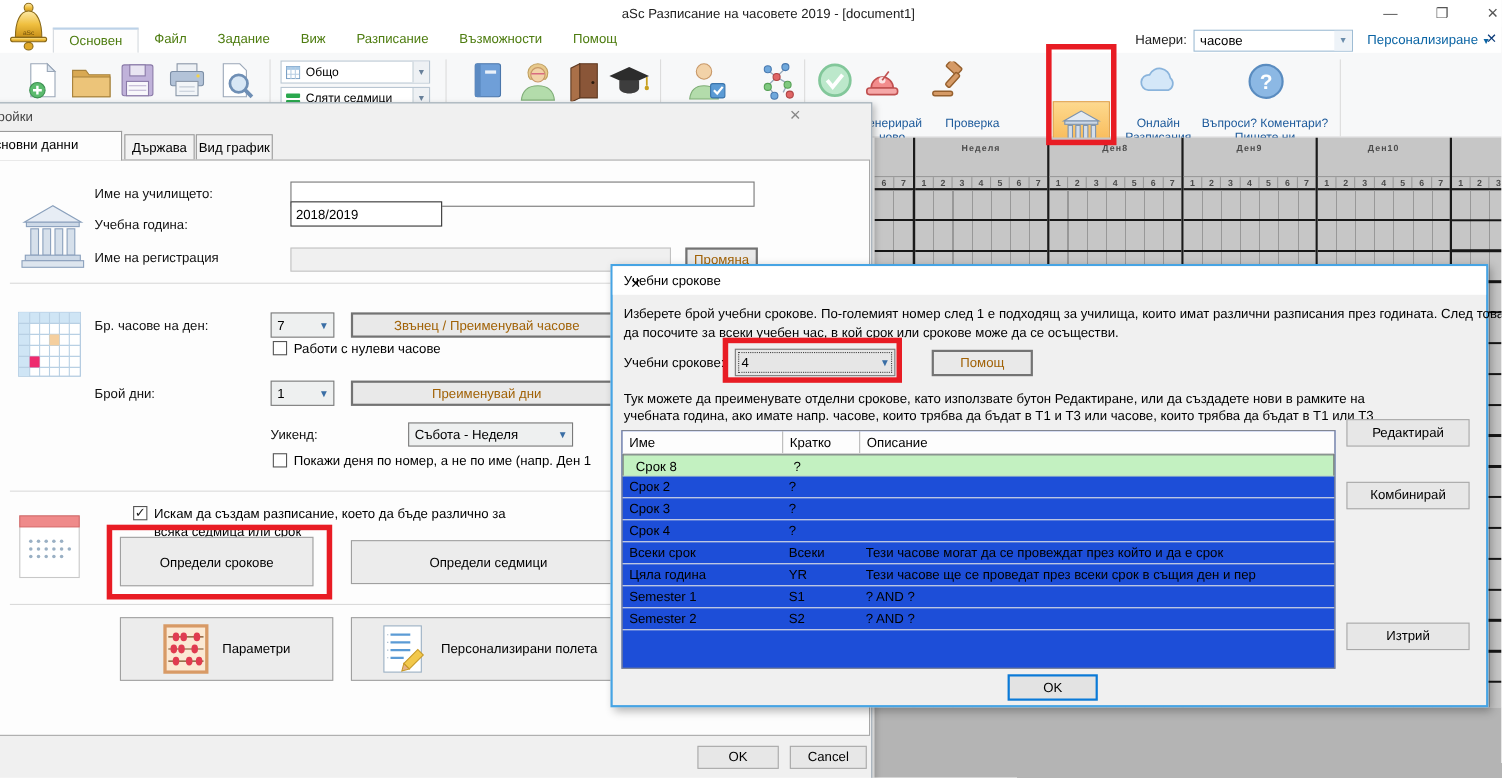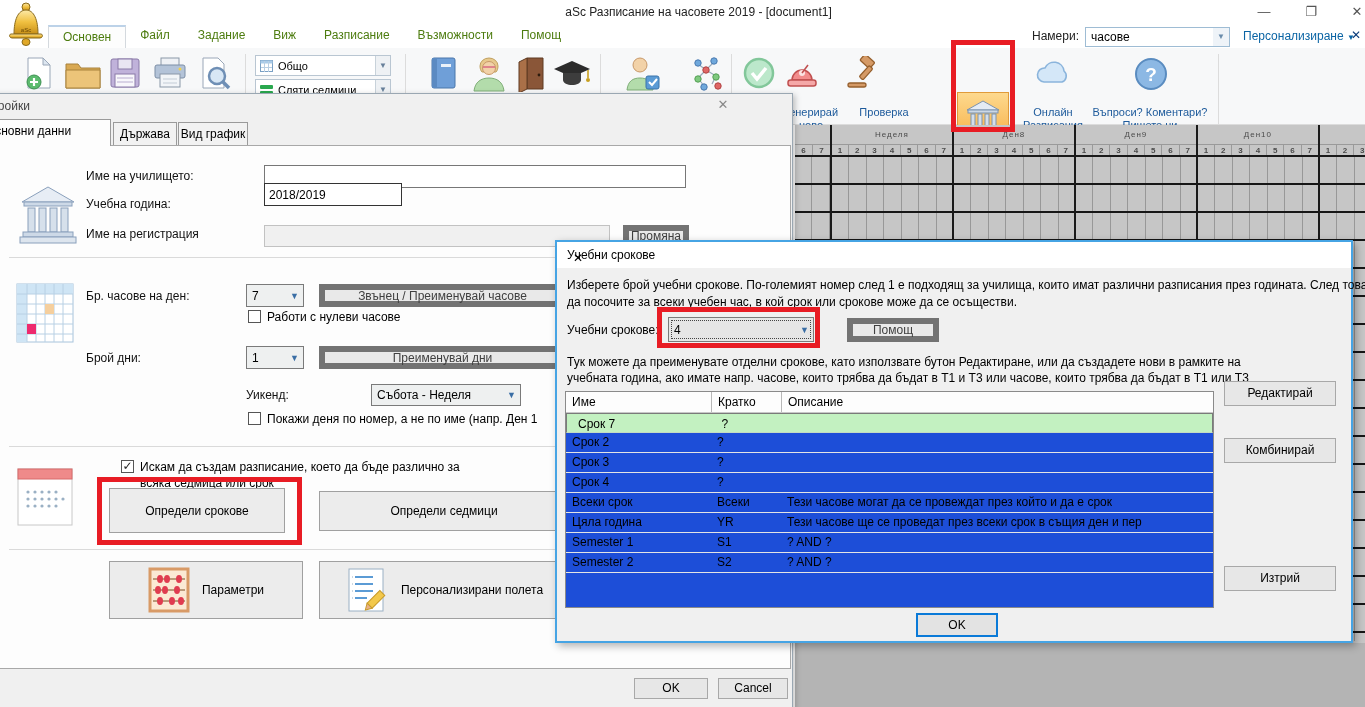--- a/index.html
+++ b/index.html
@@ -28,27 +28,27 @@
 .rlabel{color:#1d5a9b;font-size:11px;text-align:center;line-height:13px}
 .vsel{left:255px;width:136px;height:21px;background:#fff;border:1px solid #b9c6d2;display:flex;align-items:center;gap:5px;padding-left:4px;font-size:11px}
 .vsel .arr{position:absolute;right:0;top:0;width:15px;height:19px;background:#eef1f4;border-left:1px solid #c8d2da;color:#68809a;font-size:8px;text-align:center;line-height:19px}
 .school-btn{left:957px;top:44px;width:52px;height:83px;background:linear-gradient(#fdd98e,#f8b34c 55%,#f2a133);border:1px solid #e09b3a;display:flex;flex-direction:column;align-items:center;justify-content:flex-start;padding-top:6px}
 .school-btn .rlabel{color:#1d4a80;margin-top:3px}
 
 .grid-area{left:795px;top:125px;width:570px;height:518px;background:#c6c6c6;overflow:hidden}
 .below-grid{left:795px;top:643px;width:570px;height:64px;background:#b4b4b4}
 .gblock{position:absolute;top:0;height:518px}
 .gblock.gb{border-left:2px solid #1a1a1a}
-.gname{height:20px;line-height:20px;text-align:center;font-size:8px;font-weight:normal;color:#4b4b4b;letter-spacing:1px;border-bottom:1px solid #9a9a9a}
+.gname{height:36px;line-height:20px;text-align:center;font-size:8px;font-weight:bold;color:#4b4b4b;letter-spacing:1px;border-bottom:1px solid #9a9a9a}
 .gnums{height:12px;display:flex;border-bottom:2px solid #1a1a1a}
 .gnums span{flex:1;text-align:center;font-size:8px;font-weight:bold;color:#4b4b4b;line-height:11px;border-left:1px solid #9a9a9a}
 .gnums span:first-child{border-left:none}
 .gbody{height:484px;background-image:repeating-linear-gradient(to bottom,transparent 0 26px,#161616 26px 28px),repeating-linear-gradient(to right,transparent 0 16.43px,#989898 16.43px 17.43px)}
 
-.btn{background:#e9e9e9;border:6px solid #737373;display:flex;align-items:center;justify-content:center;font-size:12px;color:#404040}
+.btn{background:#e9e9e9;border:2px solid #737373;display:flex;align-items:center;justify-content:center;font-size:12px;color:#a16207}
 .input{background:#fff;border:1px solid #777}
 .input.dis{background:#f0f0f0;border:1px solid #c2c2c2}
 .sel{background:#eef0f0;border:1px solid #7a7a7a;display:flex;align-items:center;padding-left:5px;font-size:12px}
 .sel .arr{position:absolute;right:4px;color:#3a6ea5;font-size:9px}
 .chkrow{display:flex;align-items:flex-start;gap:6px;font-size:12px}
 .chk{width:13px;height:13px;border:1px solid #555;background:#fff;flex:0 0 13px;font-size:12px;line-height:11px;text-align:center;color:#222}
 .divline{height:1px;background:#dadada}
 
 .dlg1{left:-60px;top:93px;width:853px;height:620px;background:#f0f0f0;border:1px solid #9aa7b2;box-shadow:2px 2px 6px rgba(0,0,0,.25)}
 .dlg1-title{left:30px;top:5px;color:#444;font-size:12px}
@@ -556,21 +556,21 @@
   <div class="para txt" style="left:10px;top:129px">учебната година, ако имате напр. часове, които трябва да бъдат в Т1 и Т3 или часове, които трябва да бъдат в Т1 или Т3</div>
 
   <div class="abs ttable">
     <div class="thead">
       <div class="th tc1">Име</div>
       <div class="th tc2">Кратко</div>
       <div class="th tc3">Описание</div>
     </div>
     <div>
         <div class="trow sel">
-          <div class="tc tc1">Срок 7</div>
+          <div class="tc tc1">Срок 8</div>
           <div class="tc tc2">?</div>
           <div class="tc tc3"></div>
         </div>
         <div class="trow">
           <div class="tc tc1">Срок 2</div>
           <div class="tc tc2">?</div>
           <div class="tc tc3"></div>
         </div>
         <div class="trow">
           <div class="tc tc1">Срок 3</div>

